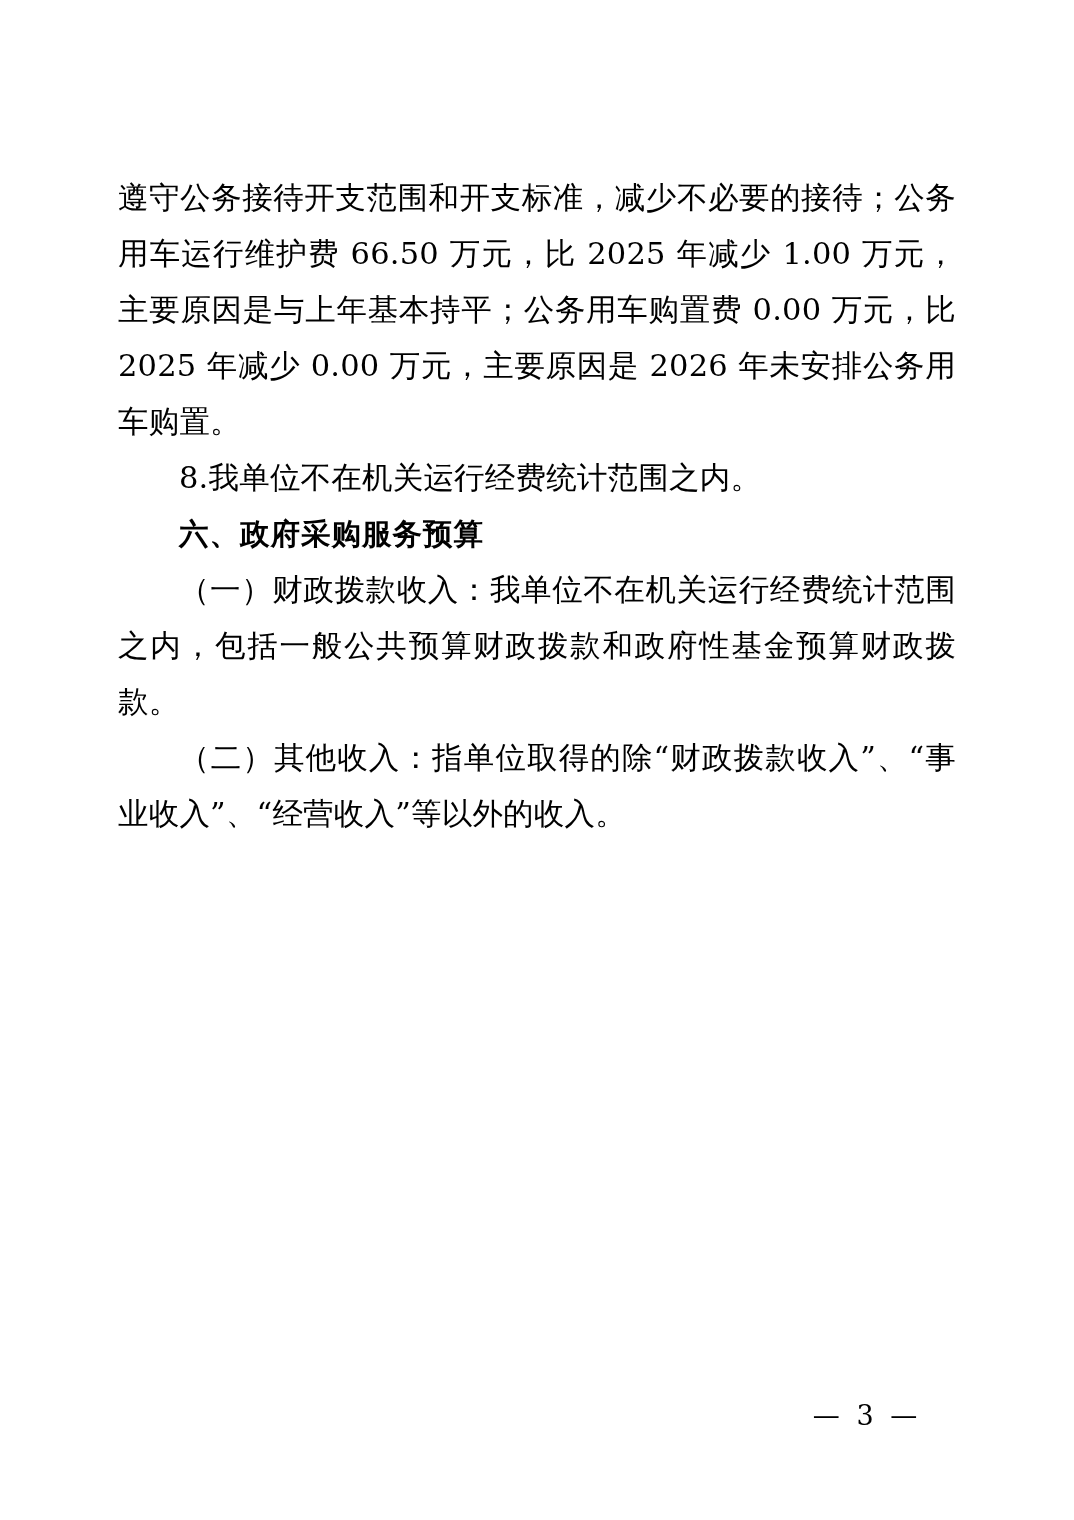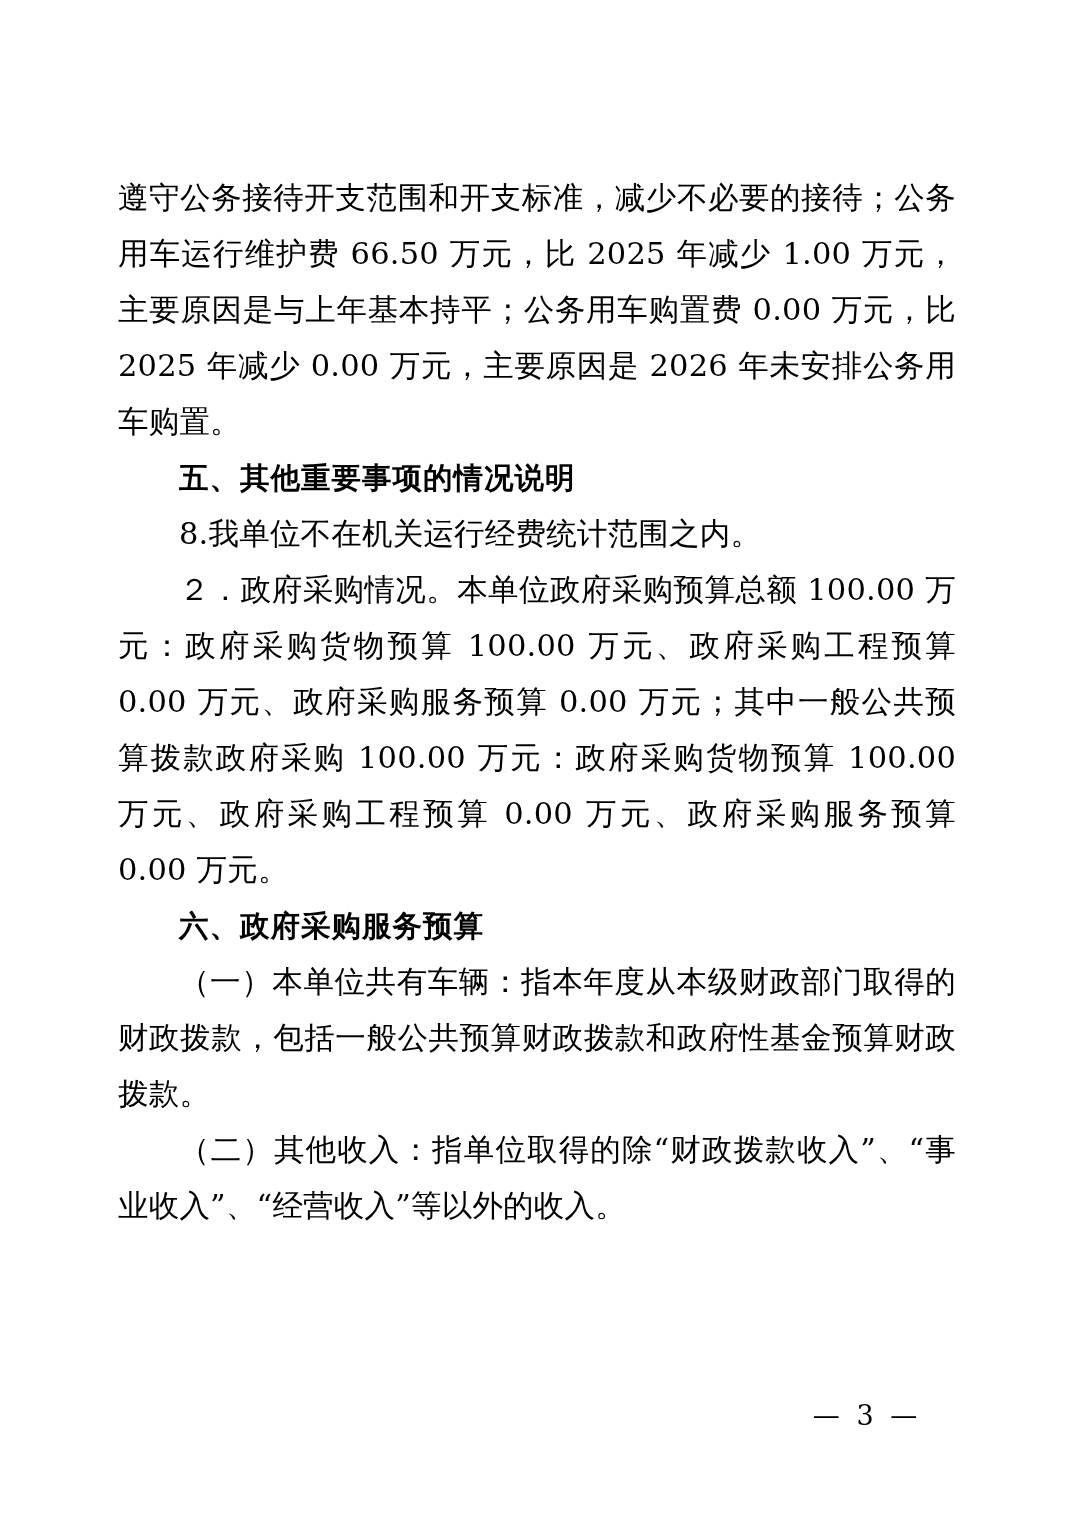--- a/index.html
+++ b/index.html
@@ -56,23 +56,21 @@
     padding-left: 660px;
     letter-spacing: 4px;
   }
 </style>
 </head>
 <body>
 
 <div class="page">
   <div class="content">
     <p class="body">遵守公务接待开支范围和开支标准，减少不必要的接待；公务用车运行维护费 66.50 万元，比 2025 年减少 1.00 万元，主要原因是与上年基本持平；公务用车购置费 0.00 万元，比 2025 年减少 0.00 万元，主要原因是 2026 年未安排公务用车购置。</p>
-    <p class="heading">五、其他重要事项的情况说明</p>
     <p class="indent">8.我单位不在机关运行经费统计范围之内。</p>
-    <p class="indent">２．政府采购情况。本单位政府采购预算总额 100.00 万元：政府采购货物预算 100.00 万元、政府采购工程预算 0.00 万元、政府采购服务预算 0.00 万元；其中一般公共预算拨款政府采购 100.00 万元：政府采购货物预算 100.00 万元、政府采购工程预算 0.00 万元、政府采购服务预算 0.00 万元。</p>
     <p class="heading">六、政府采购服务预算</p>
-    <p class="indent">（一）本单位共有车辆：指本年度从本级财政部门取得的财政拨款，包括一般公共预算财政拨款和政府性基金预算财政拨款。</p>
+    <p class="indent">（一）财政拨款收入：我单位不在机关运行经费统计范围之内，包括一般公共预算财政拨款和政府性基金预算财政拨款。</p>
     <p class="indent">（二）其他收入：指单位取得的除“财政拨款收入”、“事业收入”、“经营收入”等以外的收入。</p>
   </div>
   <div class="footer">
     <span class="pagenum">— 3 —</span>
   </div>
 </div>
 
 </body></html>

